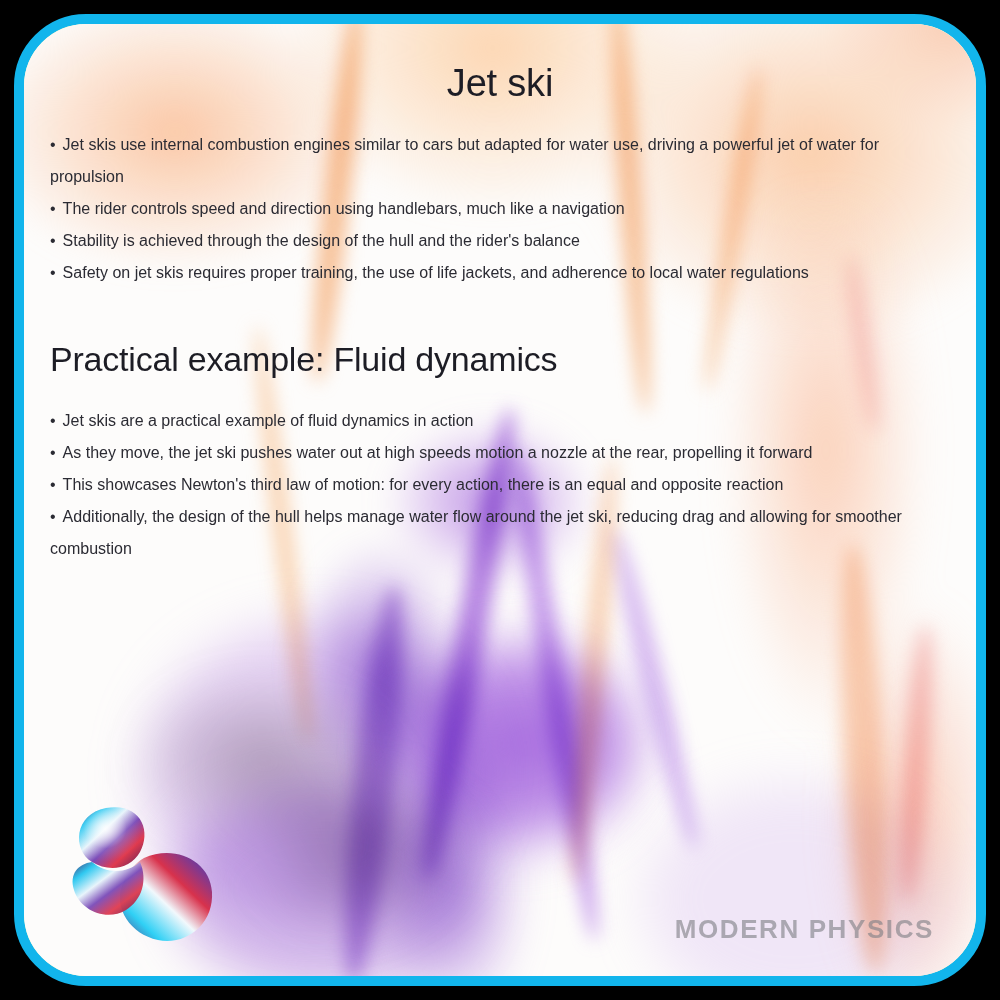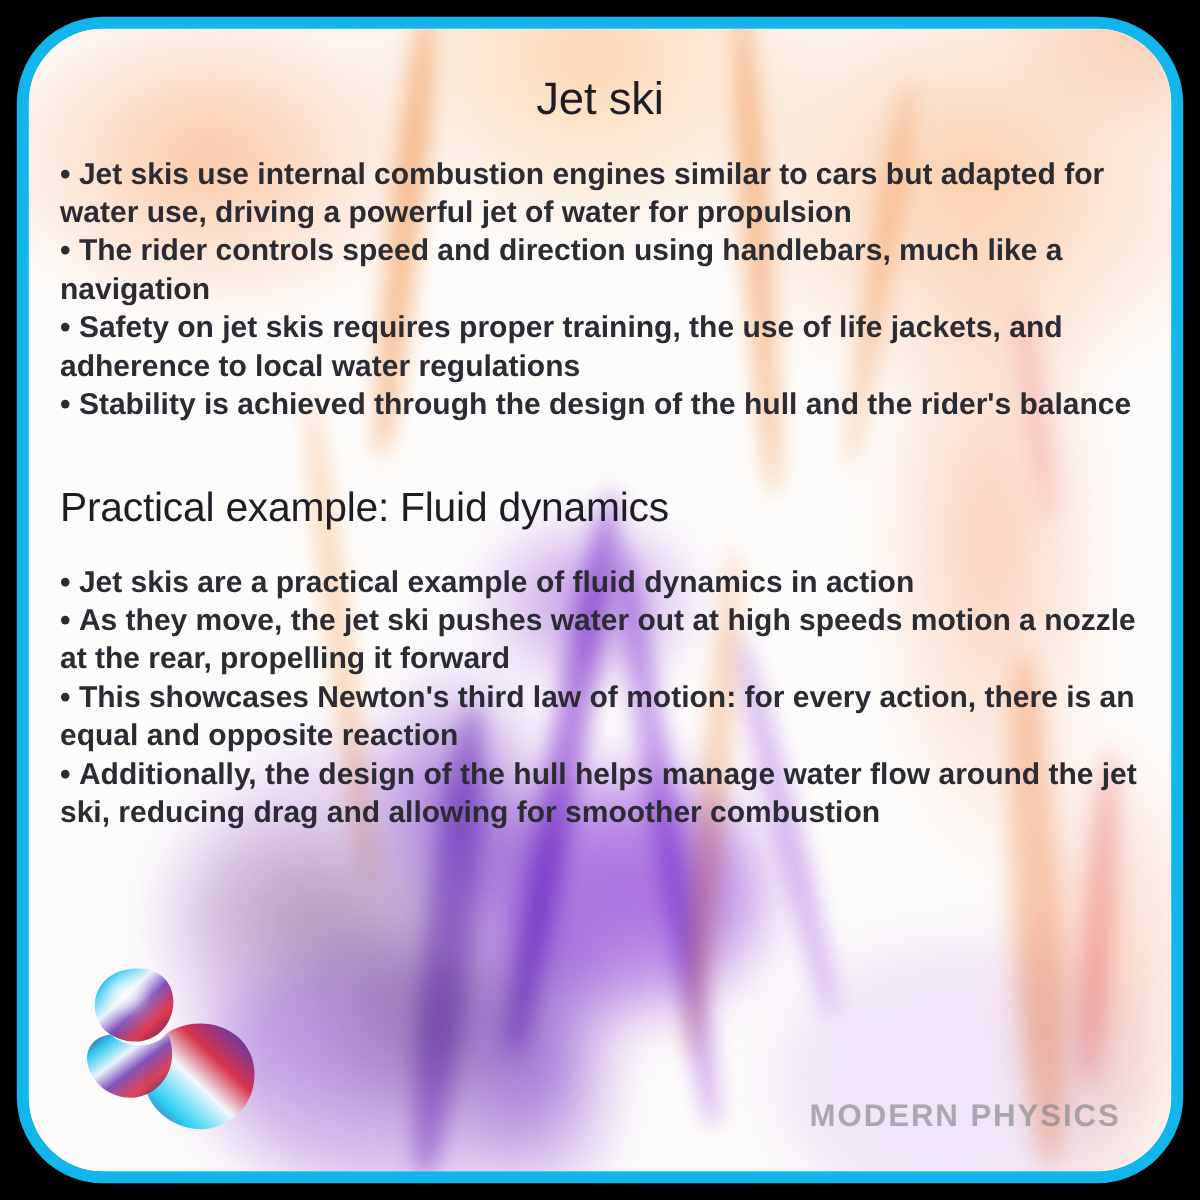--- a/index.html
+++ b/index.html
@@ -111,27 +111,26 @@
     font-weight: 400;
     color: #1d1d25;
     letter-spacing: -0.2px;
   }
   .bullet-list {
     margin: 24px 0 0 0;
     padding: 0;
     list-style: none;
   }
   .bullet-list li {
-    font-size: 25px;
+    font-size: 16px;
     line-height: 32px;
     color: #2b2b33;
     margin: 0;
     padding: 0;
     text-indent: 0;
-    font-weight: bold;
   }
   .bullet-list li .dot {
     margin-right: 7px;
   }
   #section-heading {
     margin: 51px 0 0 0;
     text-align: left;
     font-size: 34px;
     font-weight: 400;
     color: #1d1d25;
@@ -218,24 +217,24 @@
     <h1 id="page-title">Jet ski</h1>
 
     <ul class="bullet-list" id="intro-bullets">
       <li>
         <span class="dot">•</span><span>Jet skis use internal combustion engines similar to cars but adapted for water use, driving a powerful jet of water for propulsion</span>
       </li>
       <li>
         <span class="dot">•</span><span>The rider controls speed and direction using handlebars, much like a navigation</span>
       </li>
       <li>
+        <span class="dot">•</span><span>Stability is achieved through the design of the hull and the rider's balance</span>
+      </li>
+      <li>
         <span class="dot">•</span><span>Safety on jet skis requires proper training, the use of life jackets, and adherence to local water regulations</span>
-      </li>
-      <li>
-        <span class="dot">•</span><span>Stability is achieved through the design of the hull and the rider's balance</span>
       </li>
     </ul>
 
     <h2 id="section-heading">Practical example: Fluid dynamics</h2>
 
     <ul class="bullet-list" id="section-bullets">
       <li>
         <span class="dot">•</span><span>Jet skis are a practical example of fluid dynamics in action</span>
       </li>
       <li>

